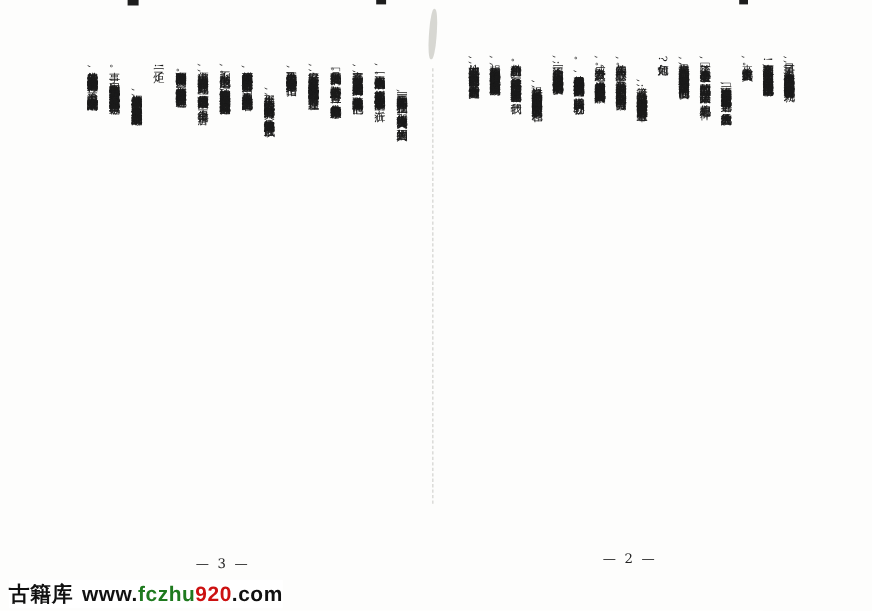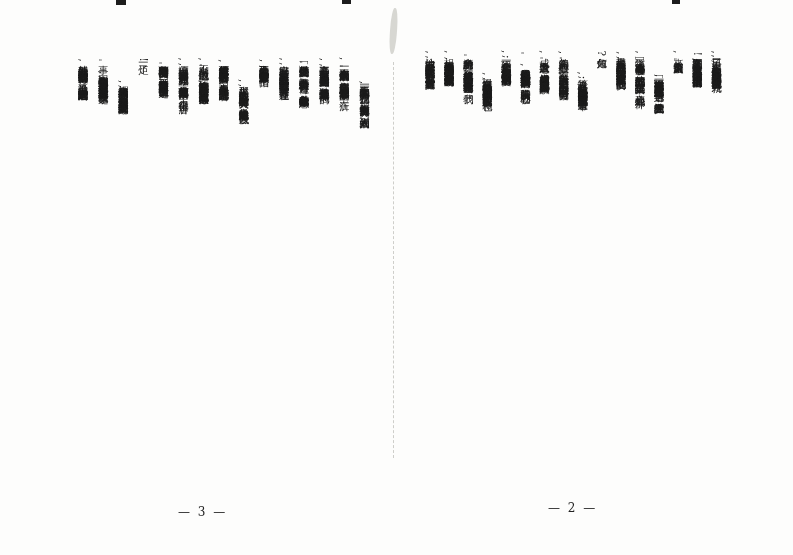--- a/index.html
+++ b/index.html
@@ -103,14 +103,17 @@
       <p class="tcol">地位,絕不至因什麼罪狀,而會吃這樣的大虧的!此亦可見,一個人的命運實有定數。</p>
     </div>
   <div class="pnum pnum-right">— 2 —</div>
 
   <div class="speck speck-a"></div>
   <div class="speck speck-b"></div>
   <div class="speck speck-c"></div>
   <div class="smudge"></div>
   <div class="gutter-line"></div>
 
+  <div class="watermark">
+    <span class="wm-site">古籍库</span><span>www.</span><span class="wm-green" style="color: rgb(31, 122, 31);">fczhu</span><span class="wm-red" style="color: rgb(204, 17, 17);">920</span><span>.com</span>
+  </div>
 
 </div>
 
 </body></html>

